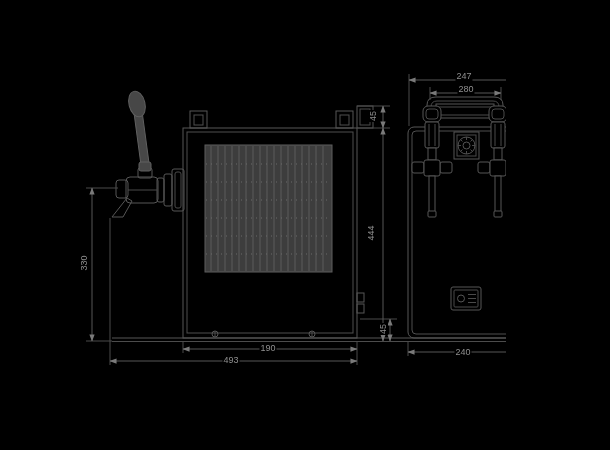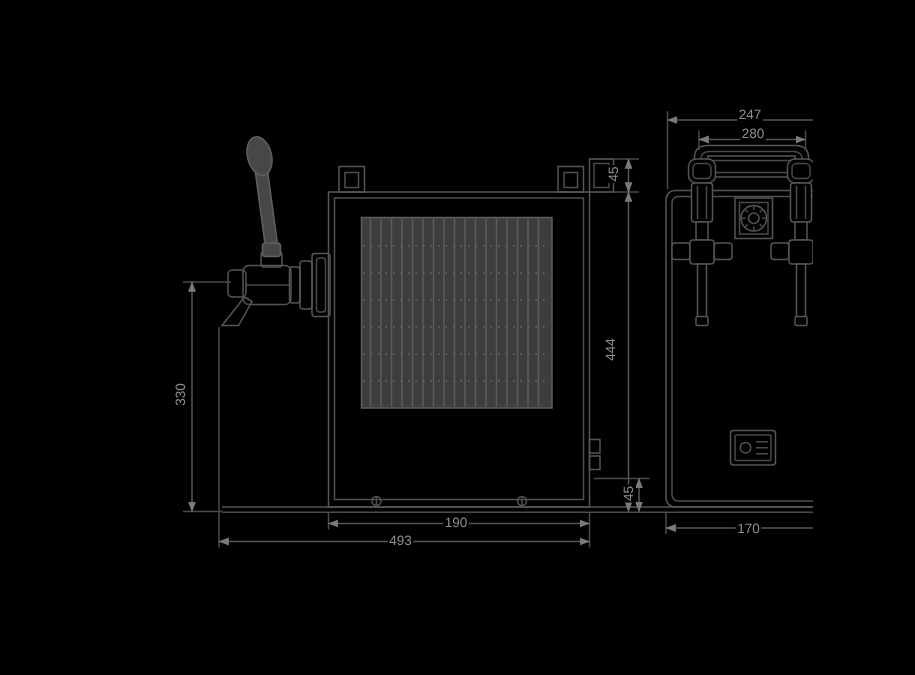--- a/index.html
+++ b/index.html
@@ -1,19 +1,18 @@
 <!DOCTYPE html>
 <html><head>
 <meta charset="utf-8">
 <style>
   html,body{margin:0;padding:0;background:#000;}
   .stage{
     position:relative;width:506px;height:450px;background:#000;overflow:hidden;
     font-family:"Liberation Sans", sans-serif;
-    margin-left:36px;
   }
   .stage svg{position:absolute;left:0;top:0;}
   .dim{
     position:absolute;transform:translate(-50%,-50%);
     font-size:9px;line-height:10px;color:#8f8f8f;background:#000;
     padding:0 1px;white-space:nowrap;letter-spacing:0px;
   }
   .dim.v{transform:translate(-50%,-50%) rotate(-90deg);}
 </style>
 </head>
@@ -185,21 +184,21 @@
     <line x1="409" y1="80" x2="519" y2="80" marker-start="url(#ar)" marker-end="url(#ar)"></line>
 
     <line x1="430" y1="93" x2="501" y2="93" marker-start="url(#ar)" marker-end="url(#ar)"></line>
 
     <line x1="408" y1="352" x2="518" y2="352" marker-start="url(#ar)" marker-end="url(#ar)"></line>
   </g>
 </svg>
 
   <span class="dim" style="left:464px;top:76px;">247</span>
   <span class="dim" style="left:466px;top:89px;">280</span>
-  <span class="dim" style="left:463px;top:352px;">170</span>
+  <span class="dim" style="left:463px;top:352px;">240</span>
 
   <span class="dim v" style="left:373px;top:116px;">45</span>
   <span class="dim v" style="left:371px;top:233px;">444</span>
   <span class="dim v" style="left:383px;top:329px;">45</span>
   <span class="dim v" style="left:84px;top:263px;">330</span>
   <span class="dim" style="left:268px;top:348px;">190</span>
   <span class="dim" style="left:231px;top:360px;">493</span>
 
 </div>
 

